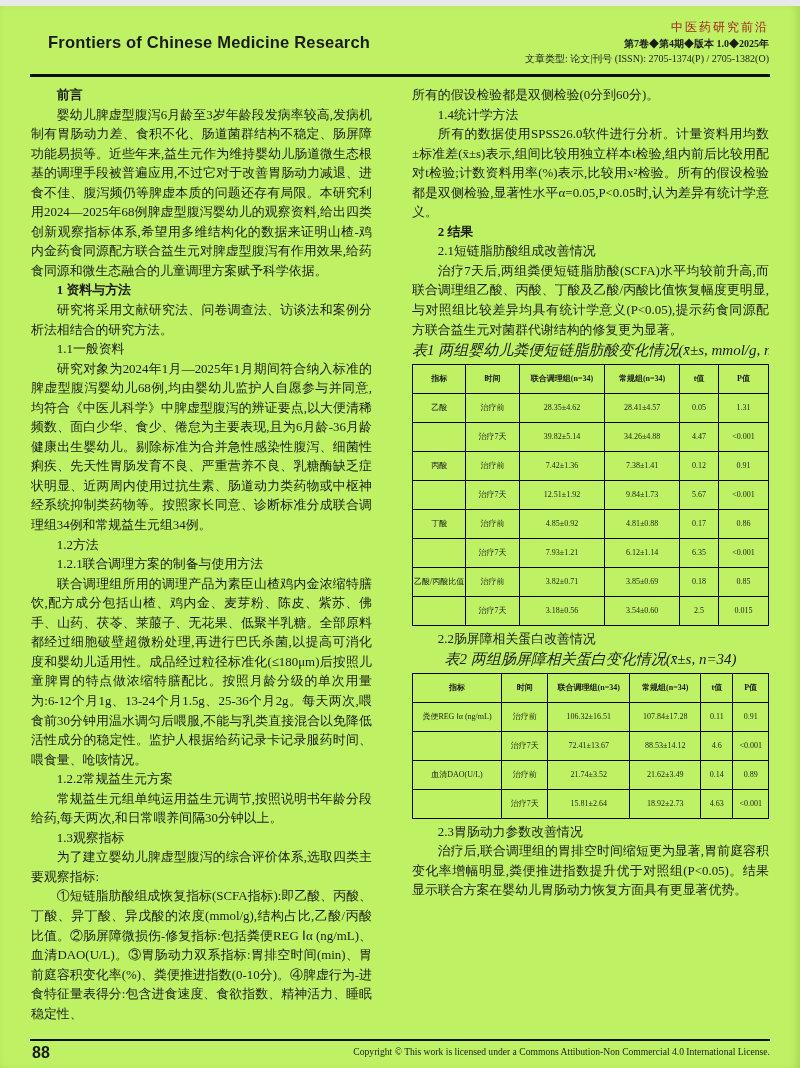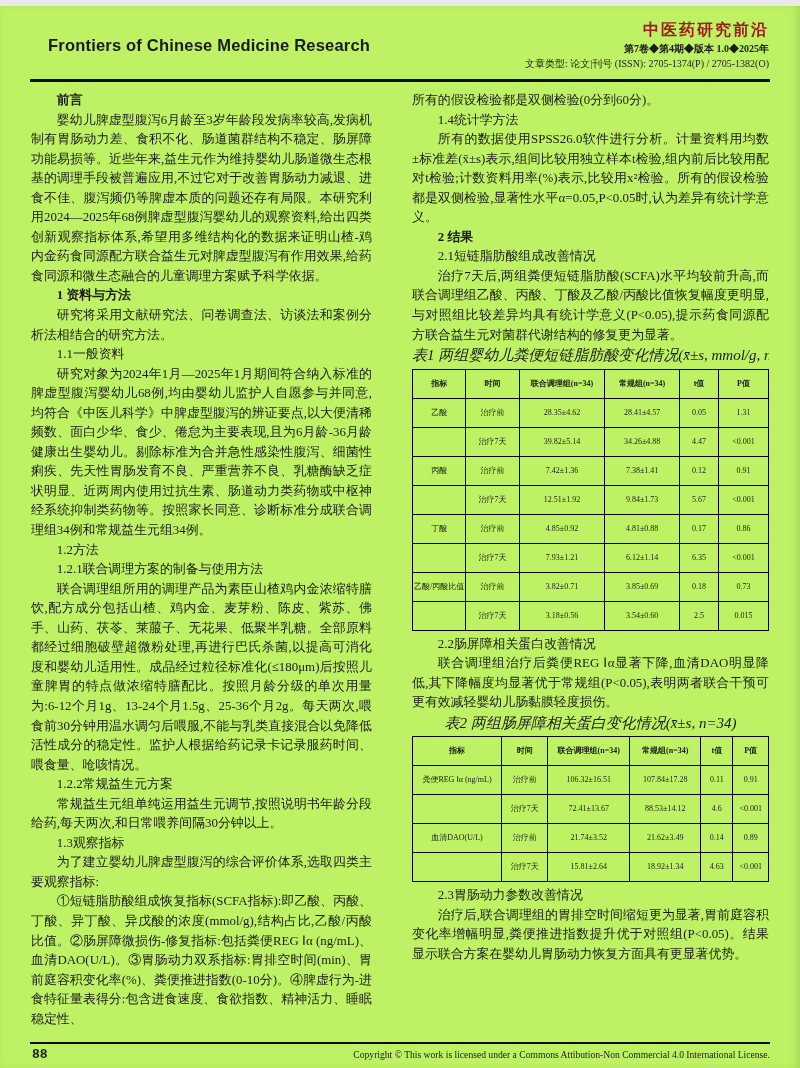--- a/index.html
+++ b/index.html
@@ -7,42 +7,42 @@
   .page {
     width:800px; height:1068px; margin:6px auto; background:#bef264;
     box-sizing:border-box; position:relative; color:var(--ink);
     font-family:"Liberation Serif", serif; overflow:hidden;
     box-shadow:inset -3px -3px 8px rgba(0,0,0,.12);
   }
   
   .jheader { display:flex; justify-content:space-between; align-items:center; padding:14px 31px 4px 31px; }
   .jh-en { font-family:"Liberation Sans", sans-serif; font-size:16.5px; font-weight:600; padding-left:17px; letter-spacing:.2px; }
   .jh-right { text-align:right; line-height:1.25; }
-  .jh-zh { color:var(--accent); font-weight:bold; font-size:16px; letter-spacing:2px; }
+  .jh-zh { color:var(--accent); font-weight:normal; font-size:12px; letter-spacing:2px; }
   .jh-issue { font-size:10px; font-weight:600; margin-top:3px; }
   .jh-type { font-size:10px; margin-top:2px; }
   .rule { border-top:3px solid #0d0d0d; margin:5px 30px 0 30px; }
   
   .columns { display:flex; gap:40px; padding:9px 31px 0 31px; }
   .col { width:357px; font-size:12.9px; line-height:19.55px; text-align:justify; }
   .p { text-indent:2em; margin:0; }
   .p.noindent { text-indent:0; }
   .h { font-weight:bold; text-indent:2em; margin:0; }
   .tcap { font-size:15px; text-indent:0; margin:1px 0 3px 0; white-space:nowrap; overflow:hidden;font-style:italic; }
   .tcap.center { text-align:center; }
   
   table { width:100%; border-collapse:collapse; table-layout:fixed; margin:2px 0 4px 0; }
   th,td { border:1.3px solid #000; font-size:8px; text-align:center; vertical-align:middle;
           height:28px; padding:0 1px; line-height:1.25; overflow:hidden; font-family:"Liberation Serif", serif; }
   th { font-weight:bold; }
   
   .jfooter { position:absolute; left:0; right:0; bottom:12px; padding:0 30px; }
   .f-rule { border-top:2.5px solid #0d0d0d; margin-bottom:3px; }
   .f-row { display:flex; justify-content:space-between; align-items:flex-start; }
-  .f-page { font-family:Liberation Mono, monospace; font-size:13px; font-weight:600; padding-left:2px; }
+  .f-page { font-family:Liberation Sans, sans-serif; font-size:16px; font-weight:600; padding-left:2px; }
   .f-copy { font-size:9.6px; padding-top:2px; }
 </style>
 </head>
 <body>
 
 <div class="page">
 
   <header class="jheader">
     <div class="jh-en">Frontiers of Chinese Medicine Research</div>
     <div class="jh-right">
@@ -148,35 +148,34 @@
             <td>6.12±1.14</td>
             <td>6.35</td>
             <td>&lt;0.001</td>
           </tr>
           <tr>
             <td>乙酸/丙酸比值</td>
             <td>治疗前</td>
             <td>3.82±0.71</td>
             <td>3.85±0.69</td>
             <td>0.18</td>
-            <td>0.73</td>
+            <td>0.85</td>
           </tr>
           <tr>
             <td></td>
             <td>治疗7天</td>
             <td>3.18±0.56</td>
             <td>3.54±0.60</td>
             <td>2.5</td>
             <td>0.015</td>
           </tr>
         </tbody>
       </table>
 
       <p class="p">2.2肠屏障相关蛋白改善情况</p>
-      <p class="p">联合调理组治疗后粪便REG Ⅰα显著下降,血清DAO明显降低,其下降幅度均显著优于常规组(P&lt;0.05),表明两者联合干预可更有效减轻婴幼儿肠黏膜轻度损伤。</p>
 
       <div class="tcap center">表2 两组肠屏障相关蛋白变化情况(x̄±s, n=34)</div>
       <table>
         <colgroup>
             <col style="width:25%">
             <col style="width:13%">
             <col style="width:23%">
             <col style="width:20%">
             <col style="width:9%">
             <col style="width:10%">
@@ -213,21 +212,21 @@
             <td>治疗前</td>
             <td>21.74±3.52</td>
             <td>21.62±3.49</td>
             <td>0.14</td>
             <td>0.89</td>
           </tr>
           <tr>
             <td></td>
             <td>治疗7天</td>
             <td>15.81±2.64</td>
-            <td>18.92±1.34</td>
+            <td>18.92±2.73</td>
             <td>4.63</td>
             <td>&lt;0.001</td>
           </tr>
         </tbody>
       </table>
 
       <p class="p">2.3胃肠动力参数改善情况</p>
       <p class="p">治疗后,联合调理组的胃排空时间缩短更为显著,胃前庭容积变化率增幅明显,粪便推进指数提升优于对照组(P&lt;0.05)。结果显示联合方案在婴幼儿胃肠动力恢复方面具有更显著优势。</p>
     </section>
 

